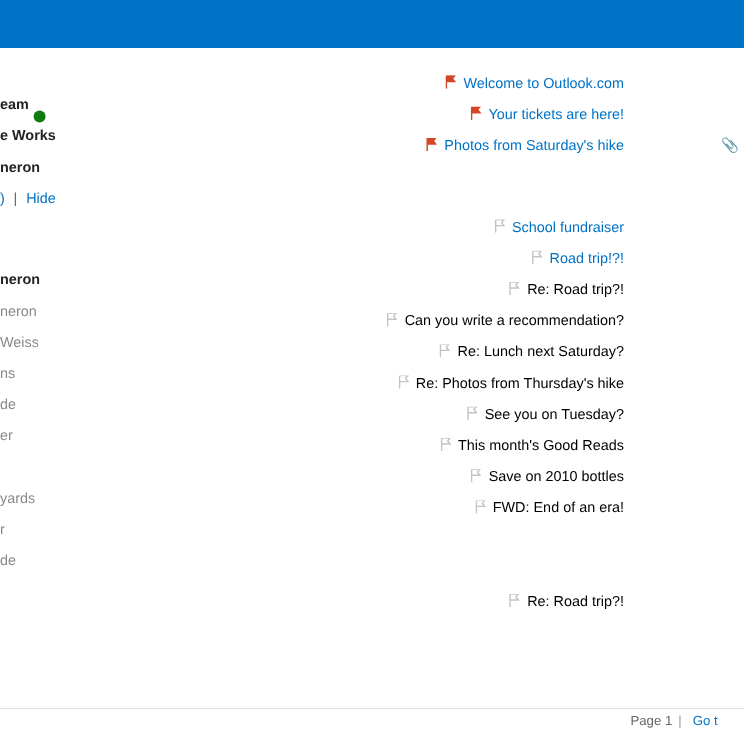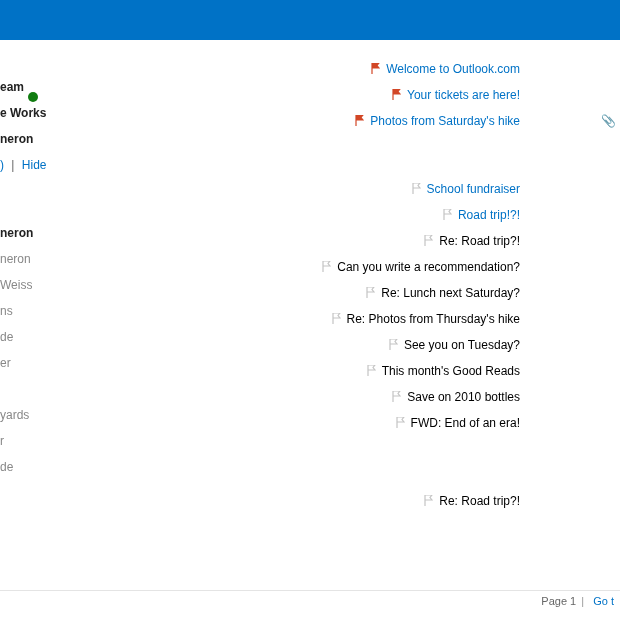--- a/index.html
+++ b/index.html
@@ -18,21 +18,21 @@
   .subject.dim { color: #000000; }
   .flag { display: inline-block; width: 12px; margin-right: 6px; vertical-align: middle; }
   .flag.red { color: #d24726; }
   .flag.grey { color: #bbb; }
   .dot-icon { display:inline-block; width:10px; height:10px; border-radius:50%; background:#107c10; margin-left:4px; vertical-align:middle;}
   .attach { position:absolute; right: 4px; color:#bbb; }
   .hide-row { height: 26px; line-height: 26px; color:#0072c6; }
   .hide-row .sep { color:#666; margin: 0 4px;}
   .footer { position:absolute; bottom:6px; width:100%; height:24px; border-top:1px solid #e4e4e4; font-size:11px; color:#666;}
   .footer .lang { position:absolute; left:50px; top:4px; color:#888;margin-top:36px;}
-  .footer .pager { position:absolute; right:6px; top:4px; }
+  .footer .pager { position:absolute; right:22px; top:4px; }
   .footer .pager .go { color:#0072c6; margin-left:4px;}
   .footer .pager .sep { color:#999; margin:0 2px;}
   svg.flag-svg { width:9px; height:11px; display:inline-block;}
 </style>
 </head>
 <body>
 
 <div class="header-bar"></div>
 
 <div class="content">

